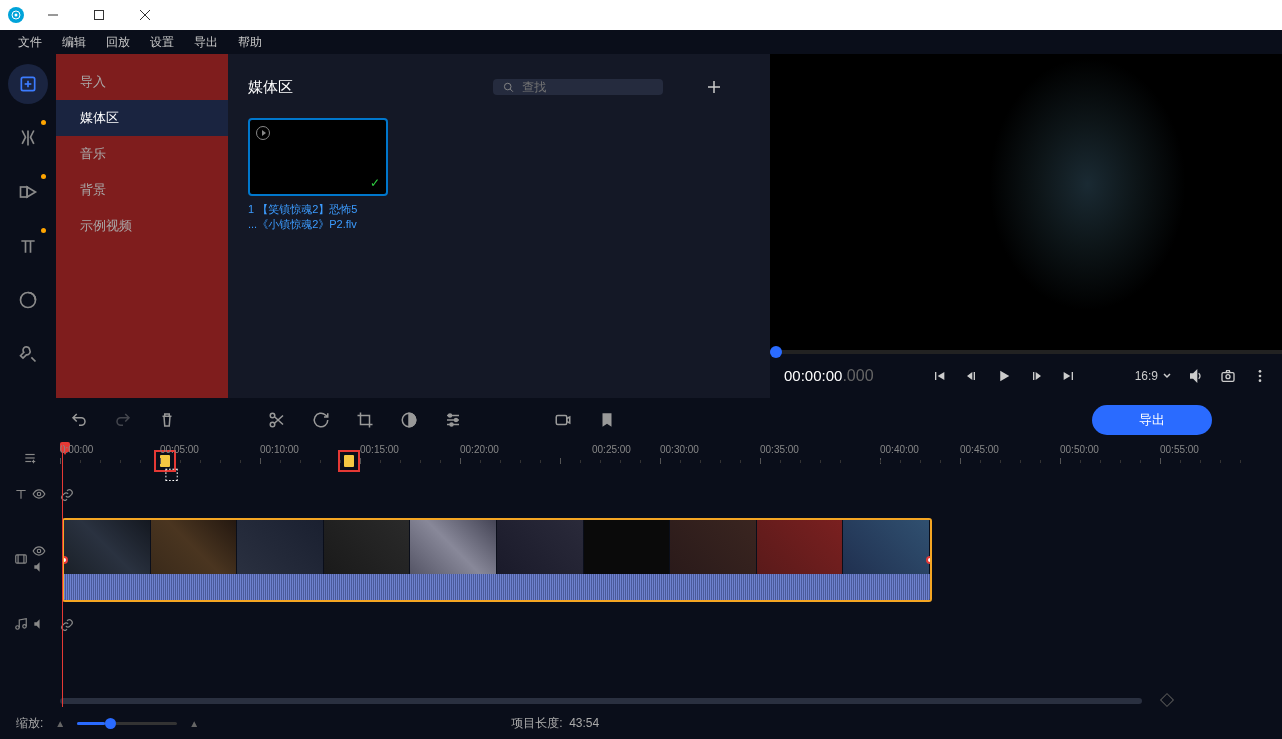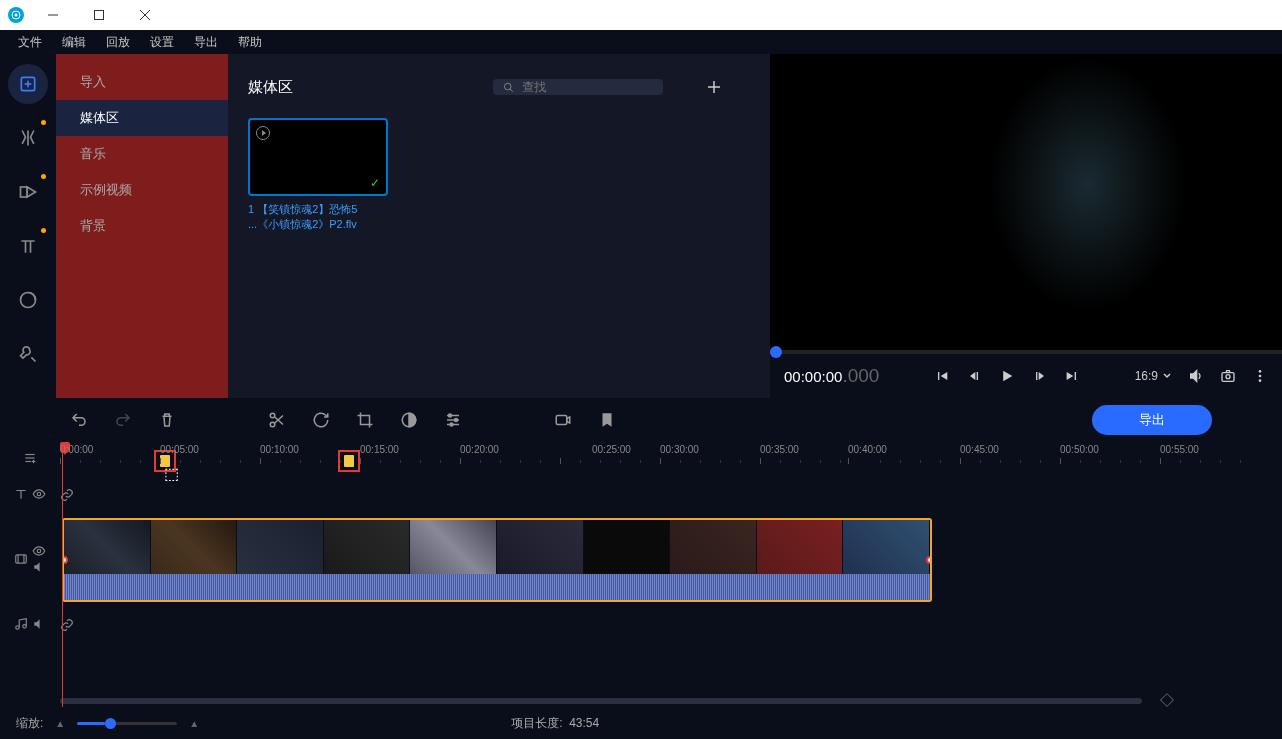--- a/index.html
+++ b/index.html
@@ -49,21 +49,21 @@
 .thumb .caption { font-size: 11px; color: #3c9cff; margin-top: 6px; line-height: 1.4; }
 
 
 .preview { width: 512px; background: #000; display: flex; flex-direction: column; position: relative; }
 .preview .video { flex: 1; background: radial-gradient(ellipse 140px 180px at 62% 44%, #1a2a33 0%, #0d1518 35%, #000 70%); position: relative; }
 .preview .help { position: absolute; top: 16px; right: 18px; width: 26px; height: 26px; background: #d6432b; border-radius: 50%; color: #fff; display: flex; align-items: center; justify-content: center; font-size: 15px; font-weight: bold; }
 .preview .scrub { height: 4px; background: #222; position: relative; }
 .preview .scrub .head { position: absolute; left: 0; top: -4px; width: 12px; height: 12px; background: #2a6bff; border-radius: 50%; }
 .preview .controls { height: 44px; display: flex; align-items: center; padding: 0 14px; gap: 16px; background: #0a0e1a; }
 .preview .timecode { font-size: 15px; color: #fff; }
-.preview .timecode .ms { color: #666; font-size: 19px; }
+.preview .timecode .ms { color: #666; font-size: 16px; }
 .preview .spacer { flex: 1; }
 .preview .pbtn { color: #ccc; display: flex; align-items: center; justify-content: center; }
 .preview .pbtn svg { width: 16px; height: 16px; }
 .preview .pbtn.play svg { width: 18px; height: 18px; }
 .preview .aspect { font-size: 12px; color: #ccc; display: flex; align-items: center; gap: 4px; }
 
 
 .toolstrip { height: 44px; background: #0a0e1a; display: flex; align-items: center; padding: 0 70px 0 70px; gap: 26px; }
 .toolstrip .tsbtn { color: #999; display: flex; align-items: center; justify-content: center; }
 .toolstrip .tsbtn svg { width: 18px; height: 18px; }
@@ -196,22 +196,22 @@
           <path d="M14 7a4 4 0 1 0-7 3l-4 4 3 3 4-4a4 4 0 0 0 4-6z"></path>
           <path d="M16 16l5 5"></path>
         </svg>
       </div>
   </div>
 
   <div class="sidebar">
     <div class="sb-item">导入</div>
     <div class="sb-item selected">媒体区</div>
     <div class="sb-item">音乐</div>
+    <div class="sb-item">背景</div>
     <div class="sb-item">示例视频</div>
-    <div class="sb-item">背景</div>
   </div>
 
   <div class="media-panel">
     <div class="media-header">
       <div class="heading">媒体区</div>
       <div class="search">
         <svg width="13" height="13" viewBox="0 0 24 24" fill="none" stroke="#888" stroke-width="2">
             <circle cx="10" cy="10" r="7"></circle>
             <line x1="21" y1="21" x2="15" y2="15"></line>
           </svg>
@@ -422,21 +422,21 @@
         <div class="tick" style="left: 600px;">00:30:00</div>
         <div class="minor" style="left: 620px;"></div>
         <div class="minor" style="left: 640px;"></div>
         <div class="minor" style="left: 660px;"></div>
         <div class="minor" style="left: 680px;"></div>
         <div class="tick" style="left: 700px;">00:35:00</div>
         <div class="minor" style="left: 720px;"></div>
         <div class="minor" style="left: 740px;"></div>
         <div class="minor" style="left: 760px;"></div>
         <div class="minor" style="left: 780px;"></div>
-        <div class="tick" style="left: 788px;">00:40:00</div>
+        <div class="tick" style="left: 820px;">00:40:00</div>
         <div class="minor" style="left: 820px;"></div>
         <div class="minor" style="left: 840px;"></div>
         <div class="minor" style="left: 860px;"></div>
         <div class="minor" style="left: 880px;"></div>
         <div class="tick" style="left: 900px;">00:45:00</div>
         <div class="minor" style="left: 920px;"></div>
         <div class="minor" style="left: 940px;"></div>
         <div class="minor" style="left: 960px;"></div>
         <div class="minor" style="left: 980px;"></div>
         <div class="tick" style="left: 1000px;">00:50:00</div>

